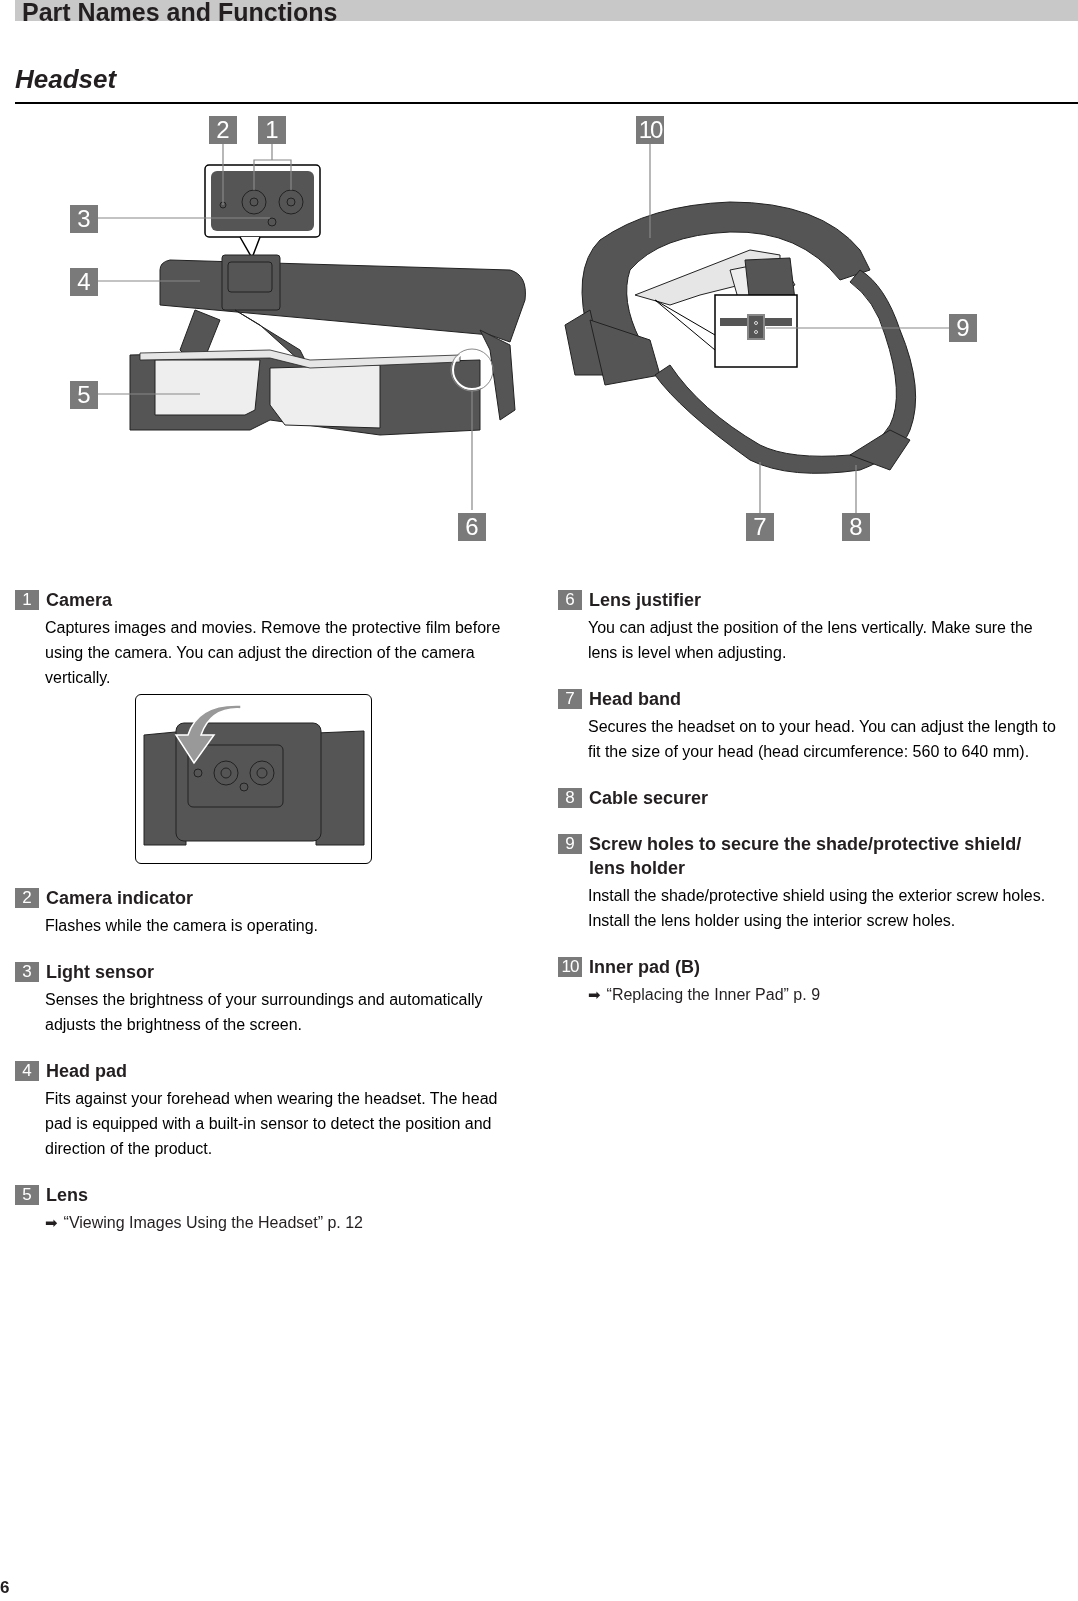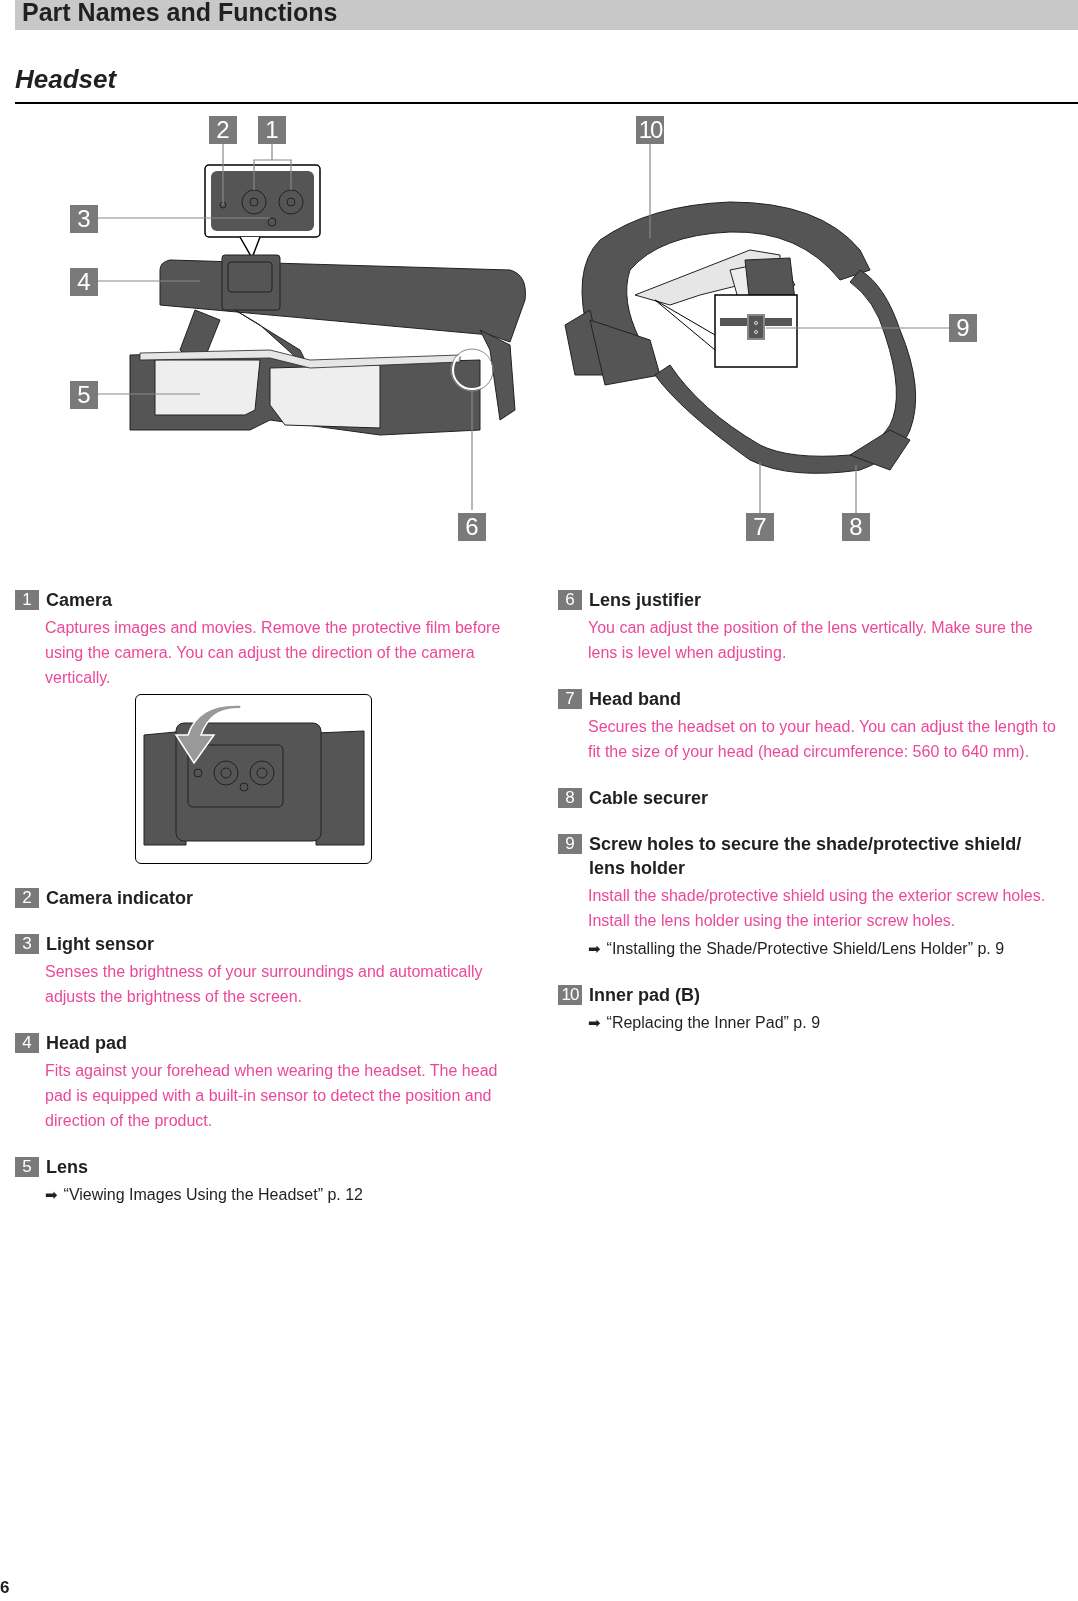--- a/index.html
+++ b/index.html
@@ -1,31 +1,31 @@
 <!DOCTYPE html>
 <html><head>
 <meta charset="utf-8">
 <style>
   html, body { margin: 0; padding: 0; background: #ffffff; }
   body { width: 1078px; height: 1601px; position: relative; overflow: hidden;
          font-family: "Liberation Sans", "DejaVu Sans", sans-serif; color: #231f20; }
-  .section-bar { position: absolute; left: 15px; top: 0; width: 1063px; height: 30px;
+  .section-bar { position: absolute; left: 15px; top: 0; width: 1063px; height: 21px;
                  background: #c8c8c8; }
   .section-bar span { position: absolute; left: 7px; top: -2px; font-size: 25px; font-weight: bold; color: #231f20; }
   .page-heading { position: absolute; left: 15px; top: 64px; font-size: 26px; font-weight: bold; font-style: italic; }
   .heading-rule { position: absolute; left: 15px; top: 102px; width: 1063px; height: 2px; background: #000; }
   .figure { position: absolute; }
   .callout { position: absolute; width: 28px; height: 28px; background: #7a7a7a; color: #fff;
              font-size: 24px; line-height: 28px; text-align: center; }
   .col { position: absolute; top: 588px; width: 510px; }
   .item { margin-bottom: 22px; }
   .item-head { display: flex; align-items: flex-start; font-size: 18px; font-weight: bold; line-height: 24px; }
   .num { display: inline-block; min-width: 22px; height: 20px; background: #7a7a7a; color: #fff;
          font-size: 17px; font-weight: normal; line-height: 20px; text-align: center; margin-right: 7px; margin-top: 2px; padding: 0 1px; }
-  .item-body { margin-left: 30px; font-size: 16px; line-height: 25px; color: #ec4899; margin-top: 3px; }
+  .item-body { margin-left: 30px; font-size: 16px; line-height: 25px; color: #000000; margin-top: 3px; }
   .link { margin-left: 30px; font-size: 16px; line-height: 25px; margin-top: 3px; }
   .link .arrow { font-size: 15px; margin-right: 6px; }
   .page-number { position: absolute; left: 0; top: 1578px; font-size: 17px; font-weight: bold; color: #231f20; }
 </style>
 </head>
 <body>
 
 <div class="section-bar">
   <span>Part Names and Functions</span>
 </div>
@@ -133,20 +133,21 @@
         <circle cx="108" cy="92" r="4" fill="none" stroke="#222"></circle>
         <path d="M105,14 Q75,12 65,40 L78,40 L58,68 L40,40 L52,40 Q62,8 105,10 Z" fill="#999" stroke="#fff" stroke-width="1.5"></path>
       </svg>
     </div>
   </div>
   <div class="item" style="margin-top:14px;">
     <div class="item-head">
         <span class="num">2</span>
         <span>Camera indicator</span>
       </div>
+    <div class="item-body">Flashes while the camera is operating.</div>
   </div>
   <div class="item">
     <div class="item-head">
         <span class="num">3</span>
         <span>Light sensor</span>
       </div>
     <div class="item-body">Senses the brightness of your surroundings and automatically adjusts the brightness of the screen.</div>
   </div>
   <div class="item">
     <div class="item-head">
@@ -184,21 +185,20 @@
         <span class="num">8</span>
         <span>Cable securer</span>
       </div>
   </div>
   <div class="item">
     <div class="item-head">
         <span class="num">9</span>
         <span style="max-width:450px;">Screw holes to secure the shade/protective shield/ lens holder</span>
       </div>
     <div class="item-body">Install the shade/protective shield using the exterior screw holes. Install the lens holder using the interior screw holes.</div>
-    <div class="link"><span class="arrow">➡</span><span>“Installing the Shade/Protective Shield/Lens Holder” p. 9</span></div>
   </div>
   <div class="item">
     <div class="item-head">
         <span class="num" style="letter-spacing:-1px;">10</span>
         <span>Inner pad (B)</span>
       </div>
     <div class="link"><span class="arrow">➡</span><span>“Replacing the Inner Pad” p. 9</span></div>
   </div>
 </div>
 

